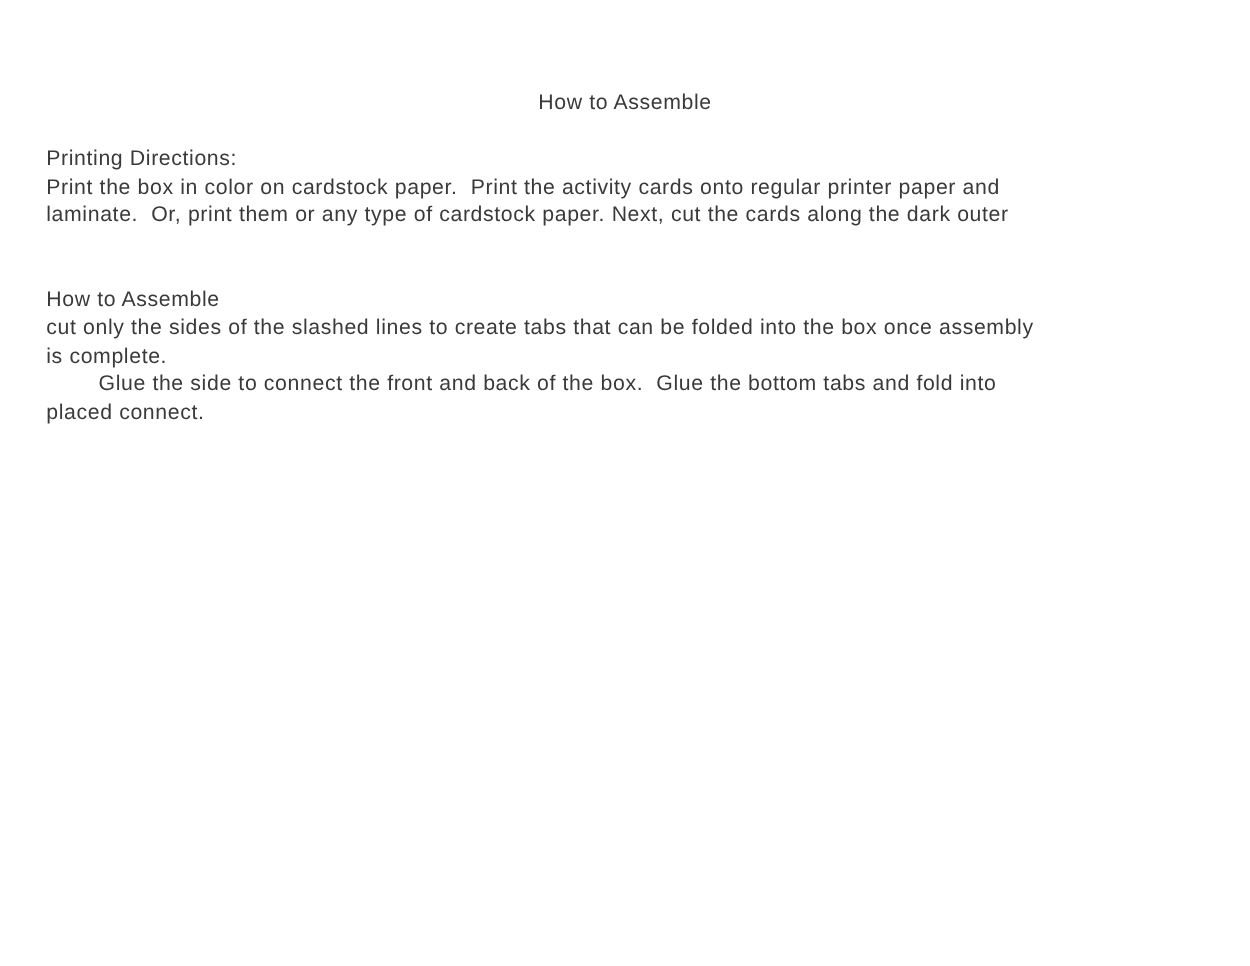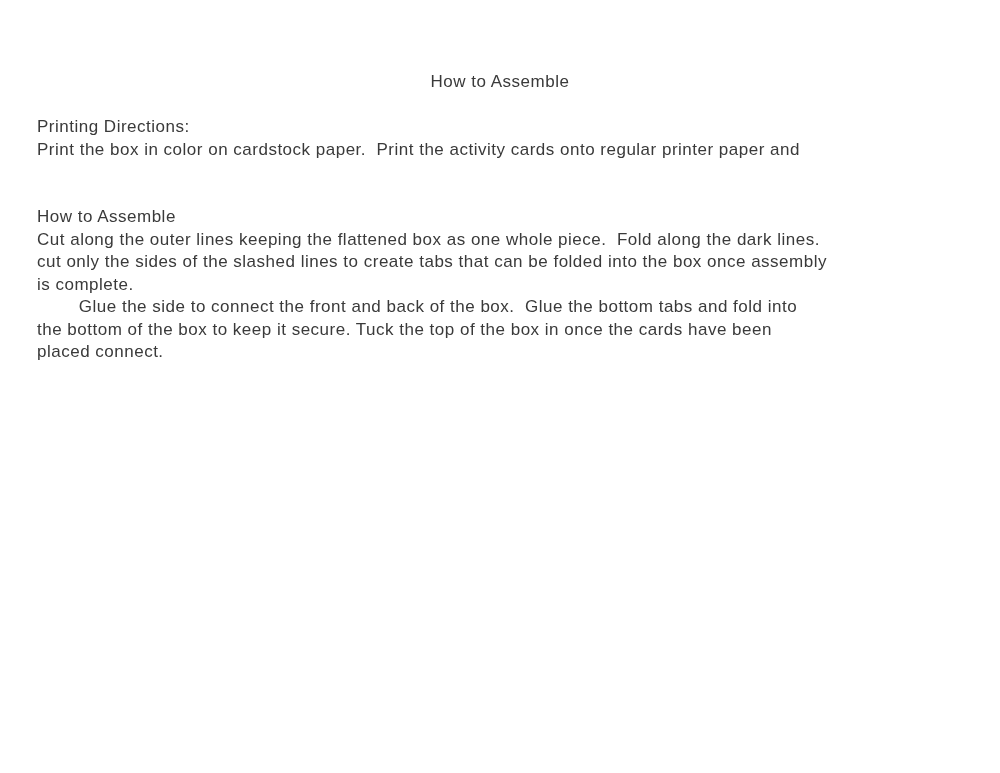--- a/index.html
+++ b/index.html
@@ -42,28 +42,27 @@
 
 <div class="page">
 
   <div class="doc-title">How to Assemble</div>
 
   <div class="body-text">
 
     <div>
       <div class="line">Printing Directions:</div>
       <div class="line">Print the box in color on cardstock paper.  Print the activity cards onto regular printer paper and</div>
+      <div class="line">laminate.  Or, print them or any type of cardstock paper. Next, cut the cards along the dark outer</div>
     </div>
 
     <div class="section-gap"></div>
 
     <div>
       <div class="line">How to Assemble</div>
-      <div class="line">Cut along the outer lines keeping the flattened box as one whole piece.  Fold along the dark lines.</div>
       <div class="line">cut only the sides of the slashed lines to create tabs that can be folded into the box once assembly</div>
       <div class="line">is complete.</div>
       <div class="line">        Glue the side to connect the front and back of the box.  Glue the bottom tabs and fold into</div>
-      <div class="line">the bottom of the box to keep it secure. Tuck the top of the box in once the cards have been</div>
       <div class="line">placed connect.</div>
     </div>
 
   </div>
 </div>
 
 </body></html>

